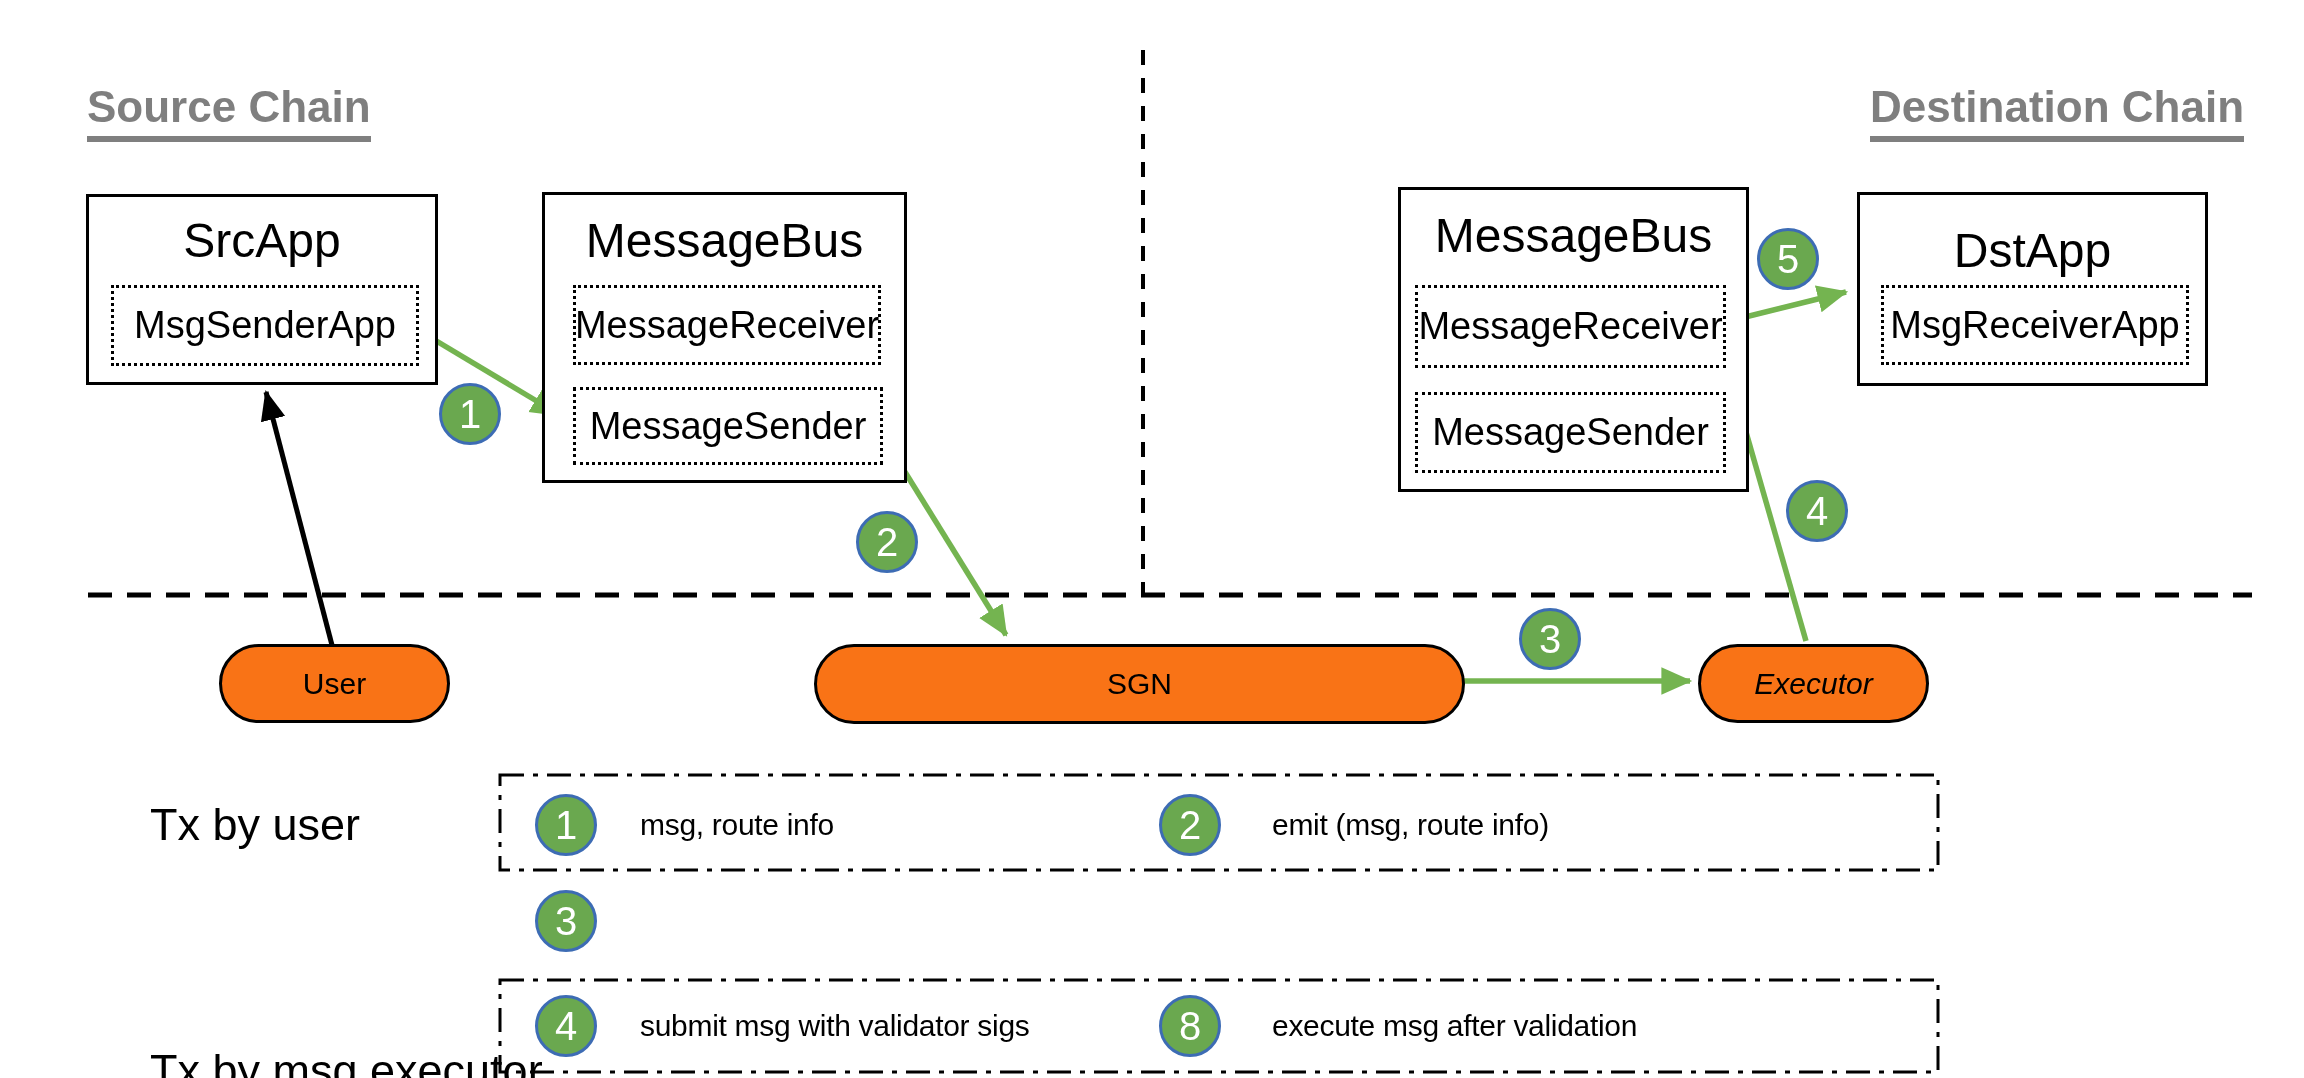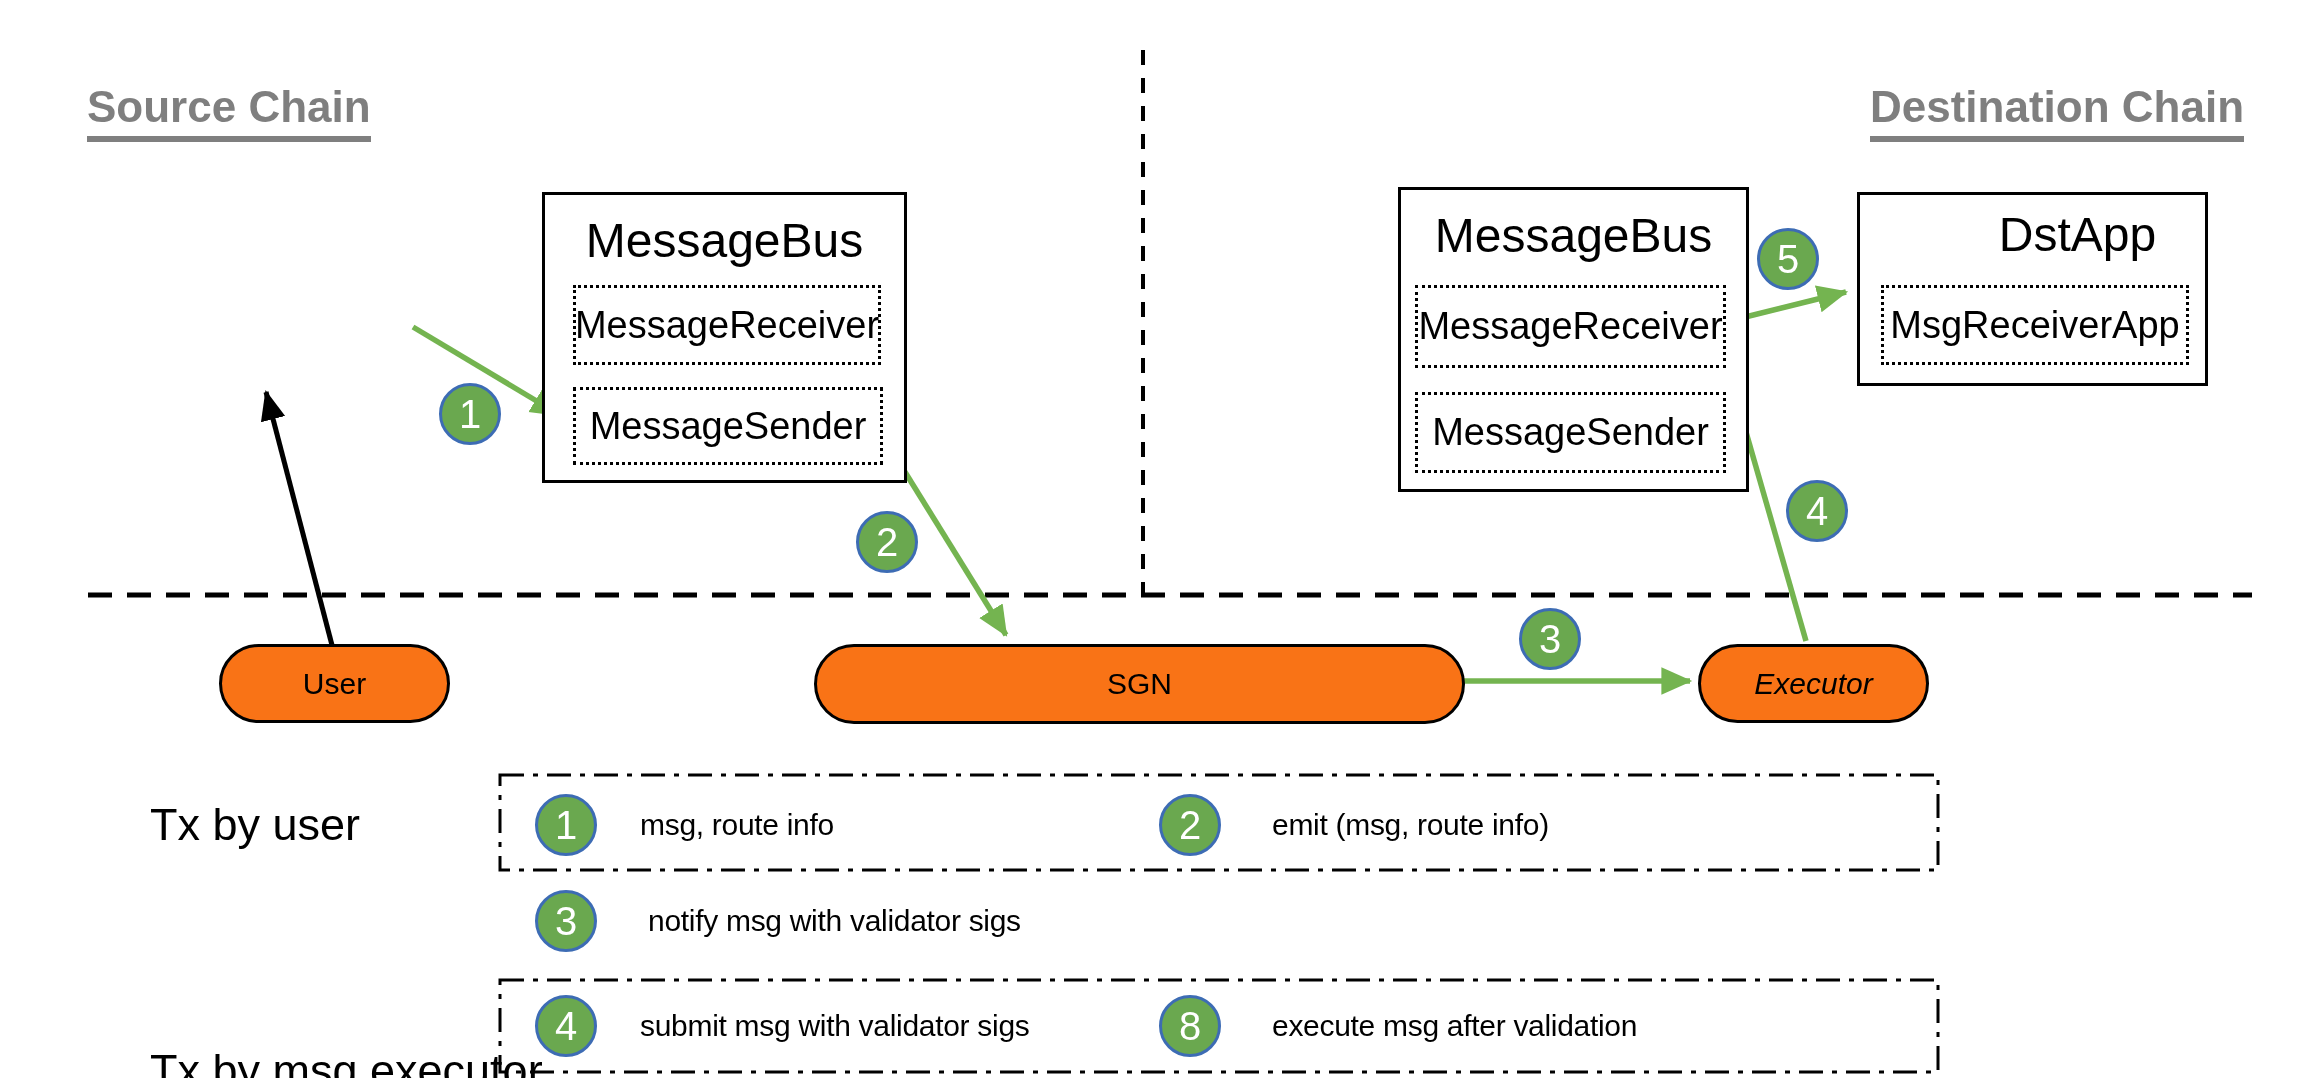--- a/index.html
+++ b/index.html
@@ -61,20 +61,26 @@
     <line class="stroke-green" x1="1806" y1="609" x2="1721" y2="313" stroke-width="5.5" marker-end="url(#mh-green)"></line>
     <line class="stroke-green" x1="1717" y1="292" x2="1846" y2="260" stroke-width="5.5" marker-end="url(#mh-green)"></line>
 
     <rect class="dashdot" x="500" y="743" width="1438" height="95"></rect>
     <rect class="dashdot" x="500" y="948" width="1438" height="92"></rect>
   </svg>
 
   <div class="abs heading" style="left:87px;top:50px;">Source Chain</div>
   <div class="abs heading" style="left:1870px;top:50px;">Destination Chain</div>
 
+  <div class="node-box" style="left:86px;top:162px;width:346px;height:185px;">
+    <div class="box-title" style="top:16px;">SrcApp</div>
+    <div class="inner-box" style="left:22px;top:88px;width:302px;height:75px;">
+      <span>MsgSenderApp</span>
+    </div>
+  </div>
 
   <div class="node-box" style="left:542px;top:160px;width:359px;height:285px;">
     <div class="box-title" style="top:18px;">MessageBus</div>
     <div class="inner-box" style="left:28px;top:90px;width:302px;height:74px;">
       <span>MessageReceiver</span>
     </div>
     <div class="inner-box" style="left:28px;top:192px;width:304px;height:72px;">
       <span>MessageSender</span>
     </div>
   </div>
@@ -83,21 +89,21 @@
     <div class="box-title" style="top:18px;">MessageBus</div>
     <div class="inner-box" style="left:14px;top:95px;width:305px;height:77px;">
       <span>MessageReceiver</span>
     </div>
     <div class="inner-box" style="left:14px;top:202px;width:305px;height:75px;">
       <span>MessageSender</span>
     </div>
   </div>
 
   <div class="node-box" style="left:1857px;top:160px;width:345px;height:188px;">
-    <div class="box-title" style="top:12px;padding-left:45px;">DstApp</div>
+    <div class="box-title" style="top:28px;">DstApp</div>
     <div class="inner-box" style="left:21px;top:90px;width:302px;height:74px;">
       <span>MsgReceiverApp</span>
     </div>
   </div>
 
   <div class="pill" style="left:219px;top:612px;width:225px;height:73px;">
     <span>User</span>
   </div>
   <div class="pill" style="left:814px;top:612px;width:645px;height:74px;">
     <span>SGN</span>
@@ -131,21 +137,20 @@
   <div class="legend-text" style="left:640px;top:762px;">msg, route info</div>
 
   <div class="badge" style="left:1159px;top:762px;">
     <span>2</span>
   </div>
   <div class="legend-text" style="left:1272px;top:762px;">emit (msg, route info)</div>
 
   <div class="badge" style="left:535px;top:858px;">
     <span>3</span>
   </div>
-  <div class="legend-text" style="left:648px;top:858px;">notify msg with validator sigs</div>
 
   <div class="badge" style="left:535px;top:963px;">
     <span>4</span>
   </div>
   <div class="legend-text" style="left:640px;top:963px;">submit msg with validator sigs</div>
 
   <div class="badge" style="left:1159px;top:963px;">
     <span>8</span>
   </div>
   <div class="legend-text" style="left:1272px;top:963px;">execute msg after validation</div>

